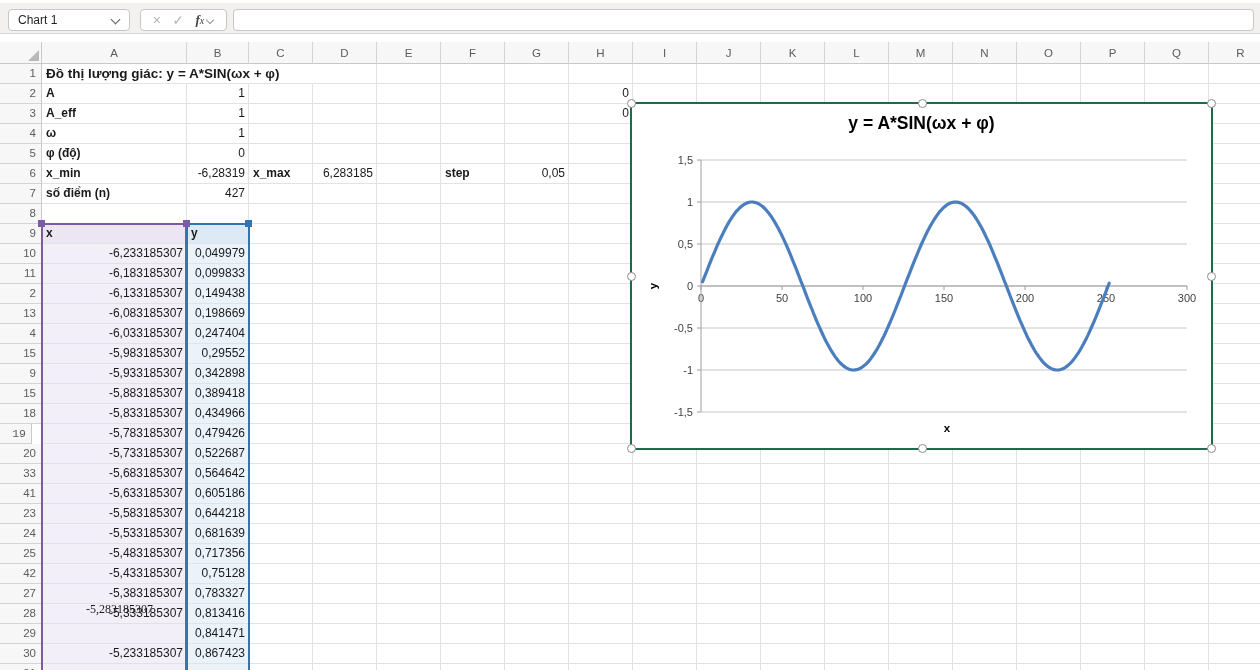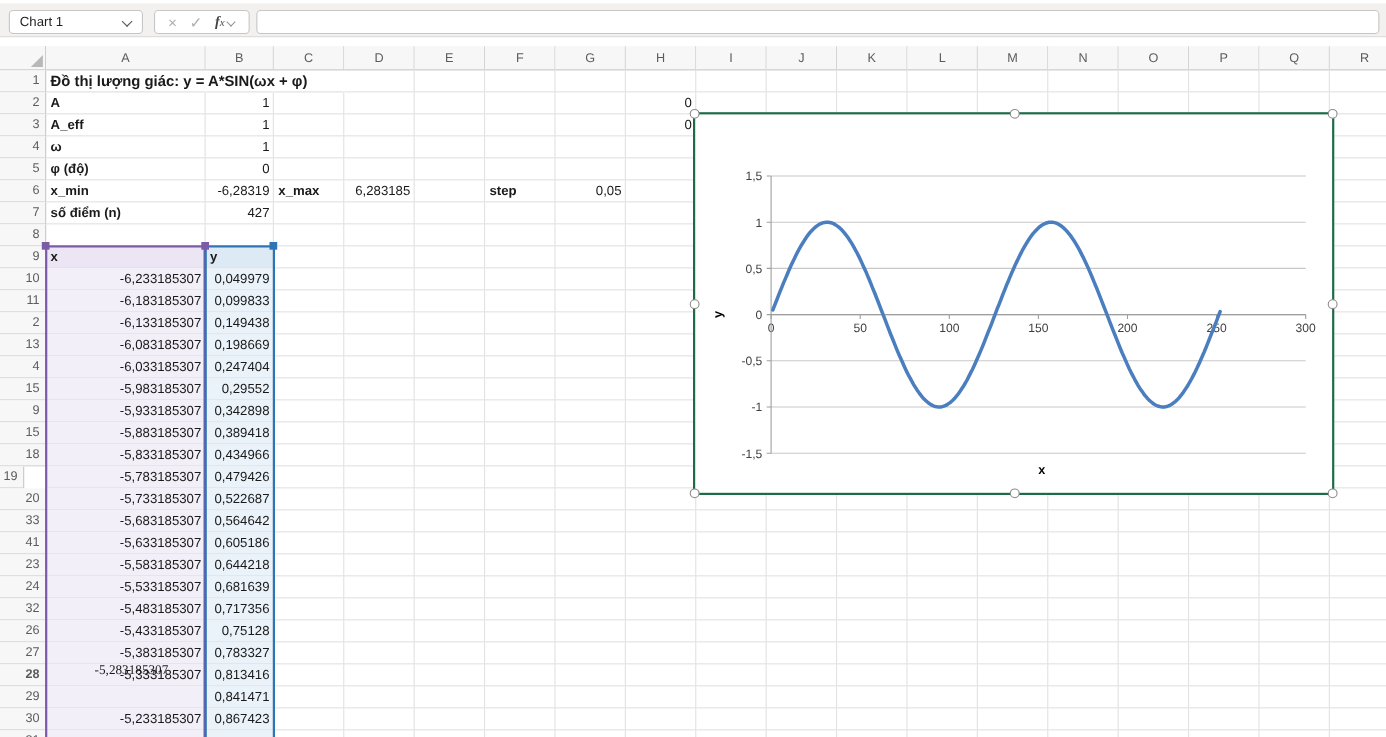--- a/index.html
+++ b/index.html
@@ -108,30 +108,30 @@
     <div class="rowhdr" style="position: absolute; left: 0px; top: 224px; width: 42px; height: 20px;">9</div>
     <div class="rowhdr" style="position: absolute; left: 0px; top: 244px; width: 42px; height: 20px;">10</div>
     <div class="rowhdr" style="position: absolute; left: 0px; top: 264px; width: 42px; height: 20px;">11</div>
     <div class="rowhdr" style="position: absolute; left: 0px; top: 284px; width: 42px; height: 20px;">2</div>
     <div class="rowhdr" style="position: absolute; left: 0px; top: 304px; width: 42px; height: 20px;">13</div>
     <div class="rowhdr" style="position: absolute; left: 0px; top: 324px; width: 42px; height: 20px;">4</div>
     <div class="rowhdr" style="position: absolute; left: 0px; top: 344px; width: 42px; height: 20px;">15</div>
     <div class="rowhdr" style="position: absolute; left: 0px; top: 364px; width: 42px; height: 20px;">9</div>
     <div class="rowhdr" style="position: absolute; left: 0px; top: 384px; width: 42px; height: 20px;">15</div>
     <div class="rowhdr" style="position: absolute; left: 0px; top: 404px; width: 42px; height: 20px;">18</div>
-    <div class="rowhdr" style="position: absolute; left: 0px; top: 424px; width: 22px; height: 20px;">19</div>
+    <div class="rowhdr" style="position: absolute; left: 0px; top: 424px; width: 32px; height: 20px; font-family: Liberation Mono, monospace;">19</div>
     <div class="rowhdr" style="position: absolute; left: 0px; top: 444px; width: 42px; height: 20px;">20</div>
     <div class="rowhdr" style="position: absolute; left: 0px; top: 464px; width: 42px; height: 20px;">33</div>
     <div class="rowhdr" style="position: absolute; left: 0px; top: 484px; width: 42px; height: 20px;">41</div>
     <div class="rowhdr" style="position: absolute; left: 0px; top: 504px; width: 42px; height: 20px;">23</div>
     <div class="rowhdr" style="position: absolute; left: 0px; top: 524px; width: 42px; height: 20px;">24</div>
-    <div class="rowhdr" style="position: absolute; left: 0px; top: 544px; width: 42px; height: 20px;">32</div>
-    <div class="rowhdr" style="position: absolute; left: 0px; top: 564px; width: 42px; height: 20px;">26</div>
+    <div class="rowhdr" style="position: absolute; left: 0px; top: 544px; width: 42px; height: 20px;">25</div>
+    <div class="rowhdr" style="position: absolute; left: 0px; top: 564px; width: 42px; height: 20px;">42</div>
     <div class="rowhdr" style="position: absolute; left: 0px; top: 584px; width: 42px; height: 20px;">27</div>
-    <div class="rowhdr" style="position: absolute; left: 0px; top: 604px; width: 42px; height: 20px; font-weight: bold;">28</div>
+    <div class="rowhdr" style="position: absolute; left: 0px; top: 604px; width: 42px; height: 20px;">28</div>
     <div class="rowhdr" style="position: absolute; left: 0px; top: 624px; width: 42px; height: 20px;">29</div>
     <div class="rowhdr" style="position: absolute; left: 0px; top: 644px; width: 42px; height: 20px;">30</div>
     <div class="rowhdr" style="position: absolute; left: 0px; top: 664px; width: 42px; height: 20px;">31</div>
     <div class="cell" style="position: absolute; left: 42px; top: 64px; width: 145px; height: 20px; border-right-color: transparent;"></div>
     <div class="cell" style="position: absolute; left: 187px; top: 64px; width: 62px; height: 20px; border-right-color: transparent;"></div>
     <div class="cell" style="position: absolute; left: 249px; top: 64px; width: 64px; height: 20px; border-right-color: transparent;"></div>
     <div class="cell" style="position: absolute; left: 313px; top: 64px; width: 64px; height: 20px;"></div>
     <div class="cell" style="position: absolute; left: 377px; top: 64px; width: 64px; height: 20px;"></div>
     <div class="cell" style="position: absolute; left: 441px; top: 64px; width: 64px; height: 20px;"></div>
     <div class="cell" style="position: absolute; left: 505px; top: 64px; width: 64px; height: 20px;"></div>
@@ -790,20 +790,21 @@
       <line x1="393.0" x2="393.0" y1="182" y2="186" stroke="#9e9e9e"></line>
       <text x="393.0" y="198" text-anchor="middle">200</text>
       <line x1="474.0" x2="474.0" y1="182" y2="186" stroke="#9e9e9e"></line>
       <text x="474.0" y="198" text-anchor="middle">250</text>
       <line x1="555.0" x2="555.0" y1="182" y2="186" stroke="#9e9e9e"></line>
       <text x="555.0" y="198" text-anchor="middle">300</text>
       <line x1="69" x2="555" y1="182" y2="182" stroke="#9e9e9e"></line>
       <line x1="69" x2="69" y1="56" y2="308" stroke="#9e9e9e"></line>
       <polyline points="70.6,177.8 72.2,173.6 73.9,169.4 75.5,165.3 77.1,161.2 78.7,157.2 80.3,153.2 82.0,149.3 83.6,145.5 85.2,141.7 86.8,138.1 88.4,134.6 90.1,131.2 91.7,127.9 93.3,124.7 94.9,121.7 96.5,118.9 98.2,116.2 99.8,113.7 101.4,111.3 103.0,109.1 104.6,107.1 106.3,105.3 107.9,103.7 109.5,102.3 111.1,101.1 112.7,100.0 114.4,99.2 116.0,98.6 117.6,98.2 119.2,98.0 120.8,98.0 122.5,98.3 124.1,98.7 125.7,99.3 127.3,100.2 128.9,101.3 130.6,102.5 132.2,104.0 133.8,105.6 135.4,107.5 137.0,109.5 138.7,111.7 140.3,114.1 141.9,116.6 143.5,119.4 145.1,122.2 146.8,125.3 148.4,128.4 150.0,131.7 151.6,135.2 153.2,138.7 154.9,142.3 156.5,146.1 158.1,149.9 159.7,153.9 161.3,157.9 163.0,161.9 164.6,166.0 166.2,170.1 167.8,174.3 169.4,178.5 171.1,182.7 172.7,186.9 174.3,191.1 175.9,195.3 177.5,199.4 179.2,203.5 180.8,207.5 182.4,211.5 184.0,215.4 185.6,219.2 187.3,222.9 188.9,226.5 190.5,230.0 192.1,233.4 193.7,236.7 195.4,239.8 197.0,242.7 198.6,245.6 200.2,248.2 201.8,250.7 203.5,253.1 205.1,255.2 206.7,257.2 208.3,259.0 209.9,260.5 211.6,261.9 213.2,263.1 214.8,264.1 216.4,264.9 218.0,265.5 219.7,265.8 221.3,266.0 222.9,265.9 224.5,265.7 226.1,265.2 227.8,264.5 229.4,263.6 231.0,262.5 232.6,261.3 234.2,259.8 235.9,258.1 237.5,256.2 239.1,254.2 240.7,251.9 242.3,249.5 244.0,246.9 245.6,244.2 247.2,241.3 248.8,238.2 250.4,235.0 252.1,231.7 253.7,228.3 255.3,224.7 256.9,221.0 258.5,217.3 260.2,213.4 261.8,209.5 263.4,205.5 265.0,201.4 266.6,197.3 268.3,193.2 269.9,189.0 271.5,184.8 273.1,180.6 274.7,176.4 276.4,172.2 278.0,168.1 279.6,163.9 281.2,159.9 282.8,155.8 284.5,151.9 286.1,148.0 287.7,144.2 289.3,140.5 290.9,136.9 292.6,133.4 294.2,130.0 295.8,126.8 297.4,123.7 299.0,120.8 300.7,118.0 302.3,115.3 303.9,112.9 305.5,110.6 307.1,108.4 308.8,106.5 310.4,104.8 312.0,103.2 313.6,101.9 315.2,100.7 316.9,99.7 318.5,99.0 320.1,98.5 321.7,98.1 323.3,98.0 325.0,98.1 326.6,98.4 328.2,98.9 329.8,99.6 331.4,100.5 333.1,101.7 334.7,103.0 336.3,104.5 337.9,106.2 339.5,108.1 341.2,110.2 342.8,112.5 344.4,114.9 346.0,117.5 347.6,120.3 349.3,123.2 350.9,126.3 352.5,129.5 354.1,132.9 355.7,136.3 357.4,139.9 359.0,143.6 360.6,147.4 362.2,151.3 363.8,155.2 365.5,159.2 367.1,163.3 368.7,167.4 370.3,171.5 371.9,175.7 373.6,179.9 375.2,184.1 376.8,188.3 378.4,192.5 380.0,196.6 381.7,200.8 383.3,204.8 384.9,208.8 386.5,212.8 388.1,216.7 389.8,220.4 391.4,224.1 393.0,227.7 394.6,231.2 396.2,234.5 397.9,237.7 399.5,240.8 401.1,243.7 402.7,246.5 404.3,249.1 406.0,251.5 407.6,253.8 409.2,255.9 410.8,257.8 412.4,259.5 414.1,261.0 415.7,262.4 417.3,263.5 418.9,264.4 420.5,265.1 422.2,265.6 423.8,265.9 425.4,266.0 427.0,265.9 428.6,265.5 430.3,265.0 431.9,264.3 433.5,263.3 435.1,262.1 436.7,260.8 438.4,259.2 440.0,257.5 441.6,255.5 443.2,253.4 444.8,251.1 446.5,248.6 448.1,246.0 449.7,243.2 451.3,240.3 452.9,237.2 454.6,233.9 456.2,230.6 457.8,227.1 459.4,223.5 461.0,219.8 462.7,216.0 464.3,212.1 465.9,208.1 467.5,204.1 469.1,200.0 470.8,195.9 472.4,191.8 474.0,187.6 475.6,183.4 477.2,179.2" fill="none" stroke="#4A7EBE" stroke-width="3.2" stroke-linecap="round" stroke-linejoin="round"></polyline>
     </svg>
+  <div class="chart-title">y = A*SIN(ωx + φ)</div>
   <div class="ytitle">y</div>
   <div class="xtitle">x</div>
   <div class="handle h-nw"></div>
   <div class="handle h-n"></div>
   <div class="handle h-ne"></div>
   <div class="handle h-w"></div>
   <div class="handle h-e"></div>
   <div class="handle h-sw"></div>
   <div class="handle h-s"></div>
   <div class="handle h-se"></div>

